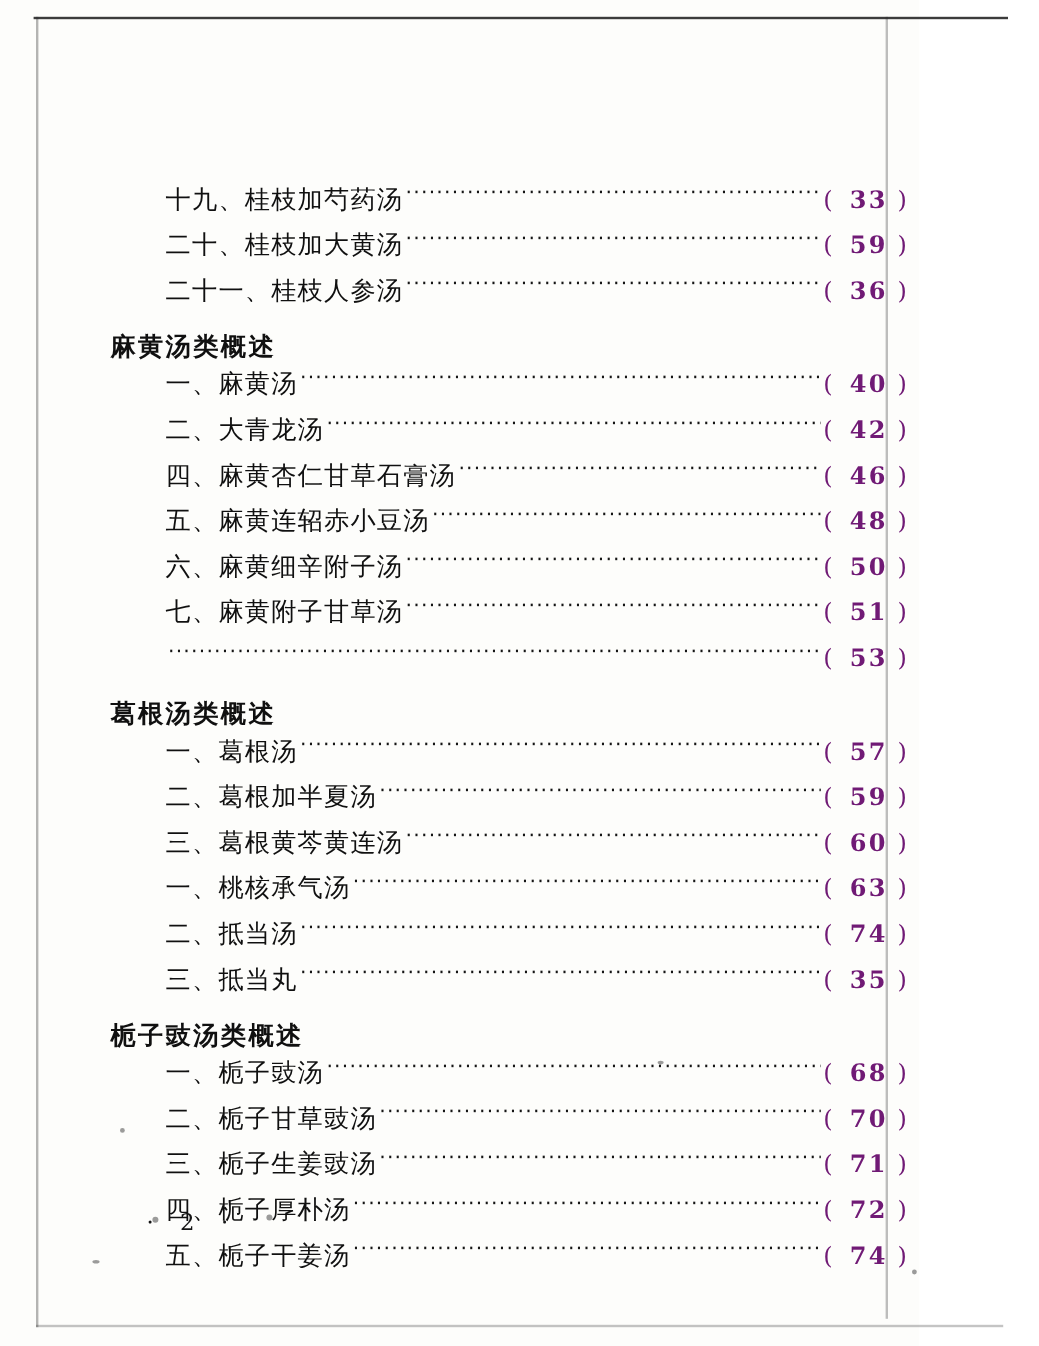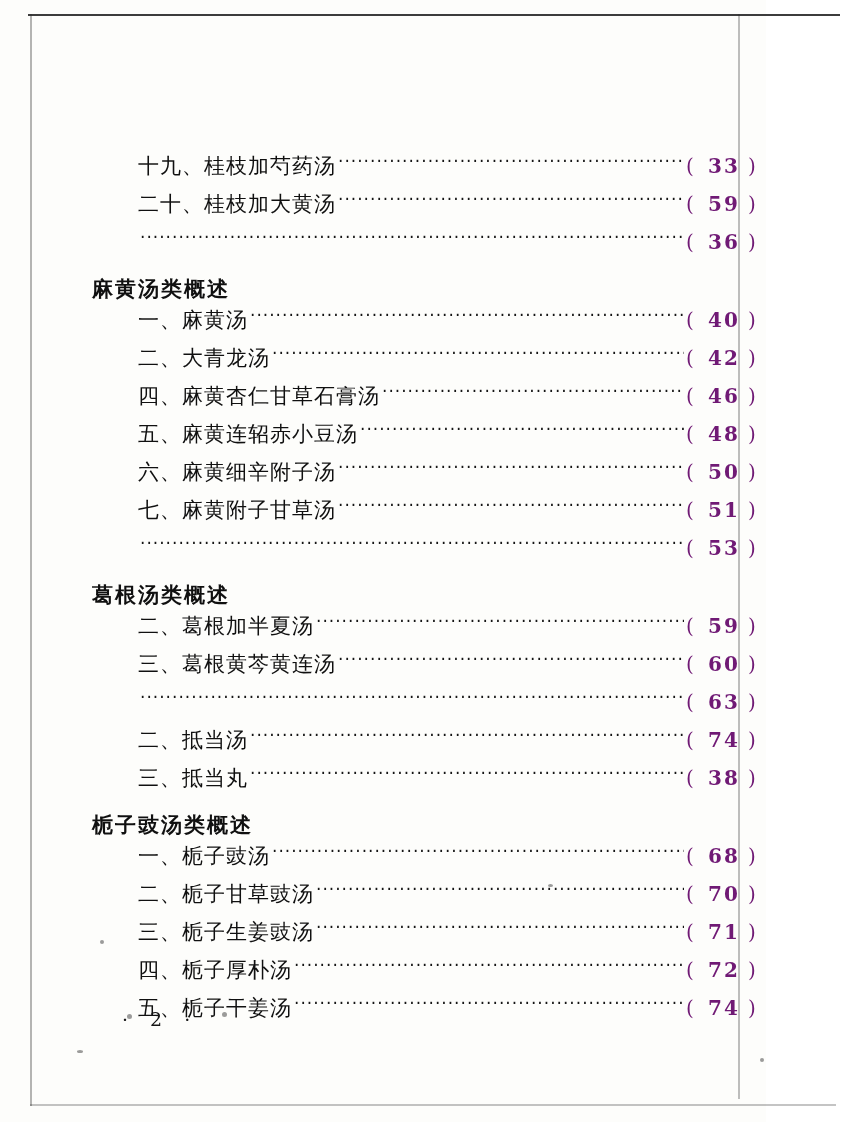--- a/index.html
+++ b/index.html
@@ -161,20 +161,21 @@
         <span class="pagebox"><span class="paren">(</span><span class="num">33</span><span class="paren">)</span></span>
       </div>
       <div class="row">
         <span class="indent"></span>
         <span class="title">二十、桂枝加大黄汤</span>
         <span class="leader"></span>
         <span class="pagebox"><span class="paren">(</span><span class="num">59</span><span class="paren">)</span></span>
       </div>
       <div class="row">
         <span class="indent"></span>
+        <span class="title">二十一、桂枝人参汤</span>
         <span class="leader"></span>
         <span class="pagebox"><span class="paren">(</span><span class="num">36</span><span class="paren">)</span></span>
       </div>
       <div class="row heading">
         <span class="title">麻黄汤类概述</span>
       </div>
       <div class="row">
         <span class="indent"></span>
         <span class="title">一、麻黄汤</span>
         <span class="leader"></span>
@@ -213,46 +214,53 @@
       <div class="row">
         <span class="indent"></span>
         <span class="leader"></span>
         <span class="pagebox"><span class="paren">(</span><span class="num">53</span><span class="paren">)</span></span>
       </div>
       <div class="row heading">
         <span class="title">葛根汤类概述</span>
       </div>
       <div class="row">
         <span class="indent"></span>
+        <span class="title">一、葛根汤</span>
+        <span class="leader"></span>
+        <span class="pagebox"><span class="paren">(</span><span class="num">57</span><span class="paren">)</span></span>
+      </div>
+      <div class="row">
+        <span class="indent"></span>
         <span class="title">二、葛根加半夏汤</span>
         <span class="leader"></span>
         <span class="pagebox"><span class="paren">(</span><span class="num">59</span><span class="paren">)</span></span>
       </div>
       <div class="row">
         <span class="indent"></span>
         <span class="title">三、葛根黄芩黄连汤</span>
         <span class="leader"></span>
         <span class="pagebox"><span class="paren">(</span><span class="num">60</span><span class="paren">)</span></span>
       </div>
       <div class="row">
         <span class="indent"></span>
+        <span class="title">一、桃核承气汤</span>
         <span class="leader"></span>
         <span class="pagebox"><span class="paren">(</span><span class="num">63</span><span class="paren">)</span></span>
       </div>
       <div class="row">
         <span class="indent"></span>
         <span class="title">二、抵当汤</span>
         <span class="leader"></span>
         <span class="pagebox"><span class="paren">(</span><span class="num">74</span><span class="paren">)</span></span>
       </div>
       <div class="row">
         <span class="indent"></span>
         <span class="title">三、抵当丸</span>
         <span class="leader"></span>
-        <span class="pagebox"><span class="paren">(</span><span class="num">38</span><span class="paren">)</span></span>
+        <span class="pagebox"><span class="paren">(</span><span class="num">35</span><span class="paren">)</span></span>
       </div>
       <div class="row heading">
         <span class="title">栀子豉汤类概述</span>
       </div>
       <div class="row">
         <span class="indent"></span>
         <span class="title">一、栀子豉汤</span>
         <span class="leader"></span>
         <span class="pagebox"><span class="paren">(</span><span class="num">68</span><span class="paren">)</span></span>
       </div>

